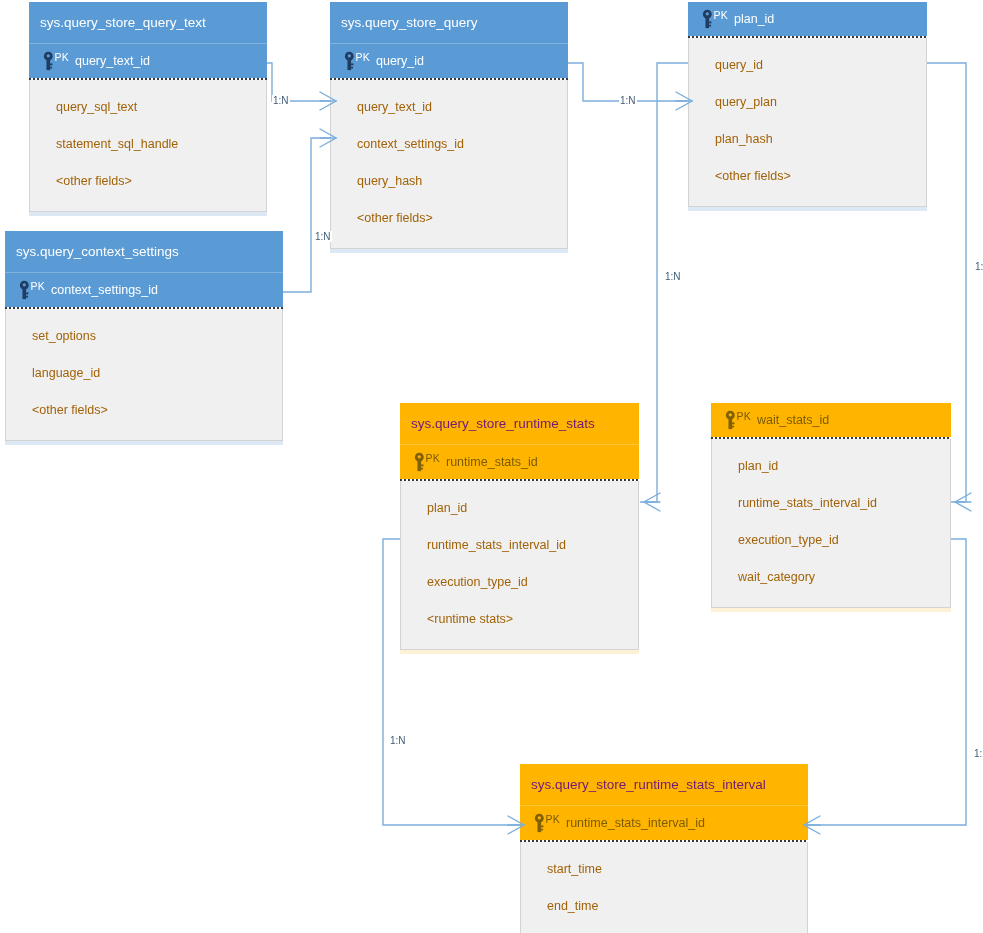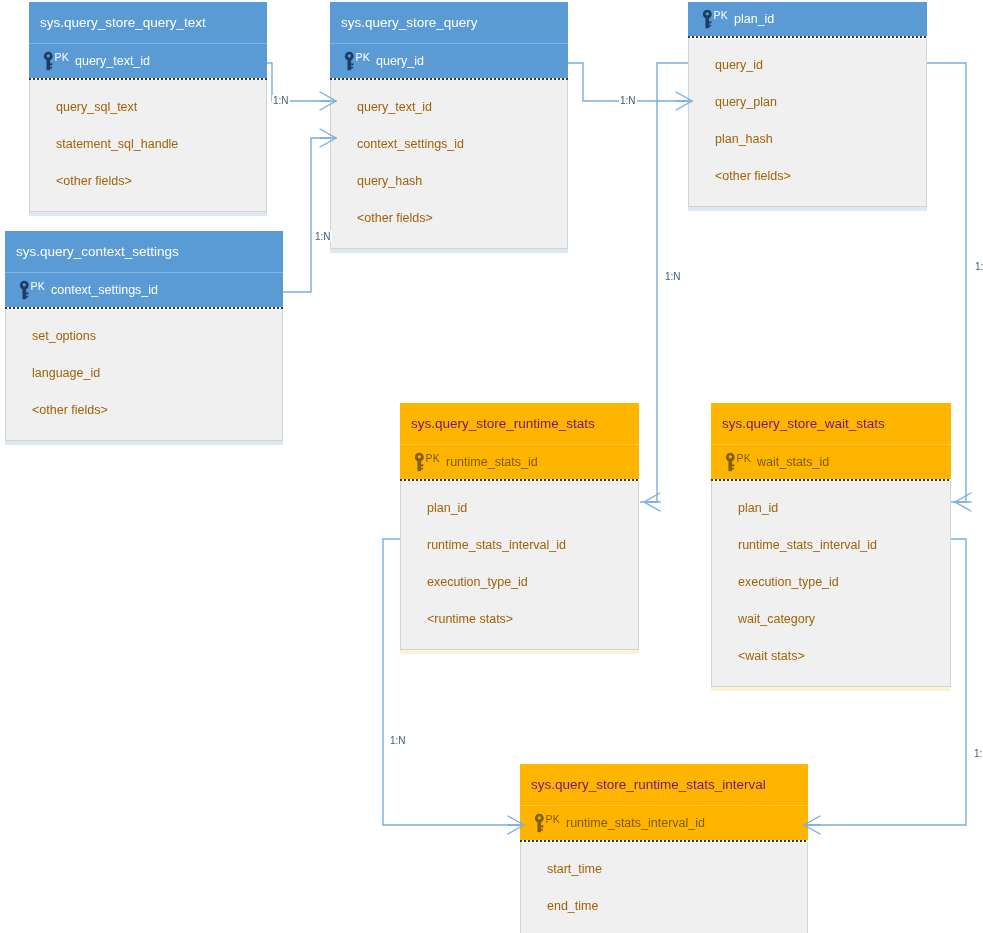--- a/index.html
+++ b/index.html
@@ -317,41 +317,39 @@
     <div class="body">
       <div class="field">plan_id</div>
       <div class="field">runtime_stats_interval_id</div>
       <div class="field">execution_type_id</div>
       <div class="field">&lt;runtime stats&gt;</div>
     </div>
     <div class="foot"></div>
   </div>
 
   <div class="entity orange" style="left:711px; top:403px; width:240px;">
-    <div class="title">sys.query_store_wait_stats</div>
     <div class="pkrow">
       <span class="keywrap">
         <svg class="keyicon" width="11" height="20" viewBox="0 0 11 20" xmlns="http://www.w3.org/2000/svg" aria-hidden="true">
           <circle cx="5.5" cy="5" r="4.6" fill="#806000"></circle>
           <circle cx="5.5" cy="4.6" r="1.7" fill="#ffb400"></circle>
           <rect x="3.6" y="8" width="3.8" height="11.5" fill="#806000"></rect>
           <rect x="7.4" y="12.5" width="2.4" height="2" fill="#806000"></rect>
           <rect x="7.4" y="16" width="2" height="1.8" fill="#806000"></rect>
         </svg>
         <span class="pklabel">PK</span>
       </span>
       <span class="pkname">wait_stats_id</span>
     </div>
     <div class="dotline"></div>
     <div class="body">
       <div class="field">plan_id</div>
       <div class="field">runtime_stats_interval_id</div>
       <div class="field">execution_type_id</div>
       <div class="field">wait_category</div>
-      <div class="field">&lt;wait stats&gt;</div>
     </div>
     <div class="foot"></div>
   </div>
 
   <div class="entity orange" style="left:520px; top:764px; width:288px;">
     <div class="title">sys.query_store_runtime_stats_interval</div>
     <div class="pkrow">
       <span class="keywrap">
         <svg class="keyicon" width="11" height="20" viewBox="0 0 11 20" xmlns="http://www.w3.org/2000/svg" aria-hidden="true">
           <circle cx="5.5" cy="5" r="4.6" fill="#806000"></circle>

